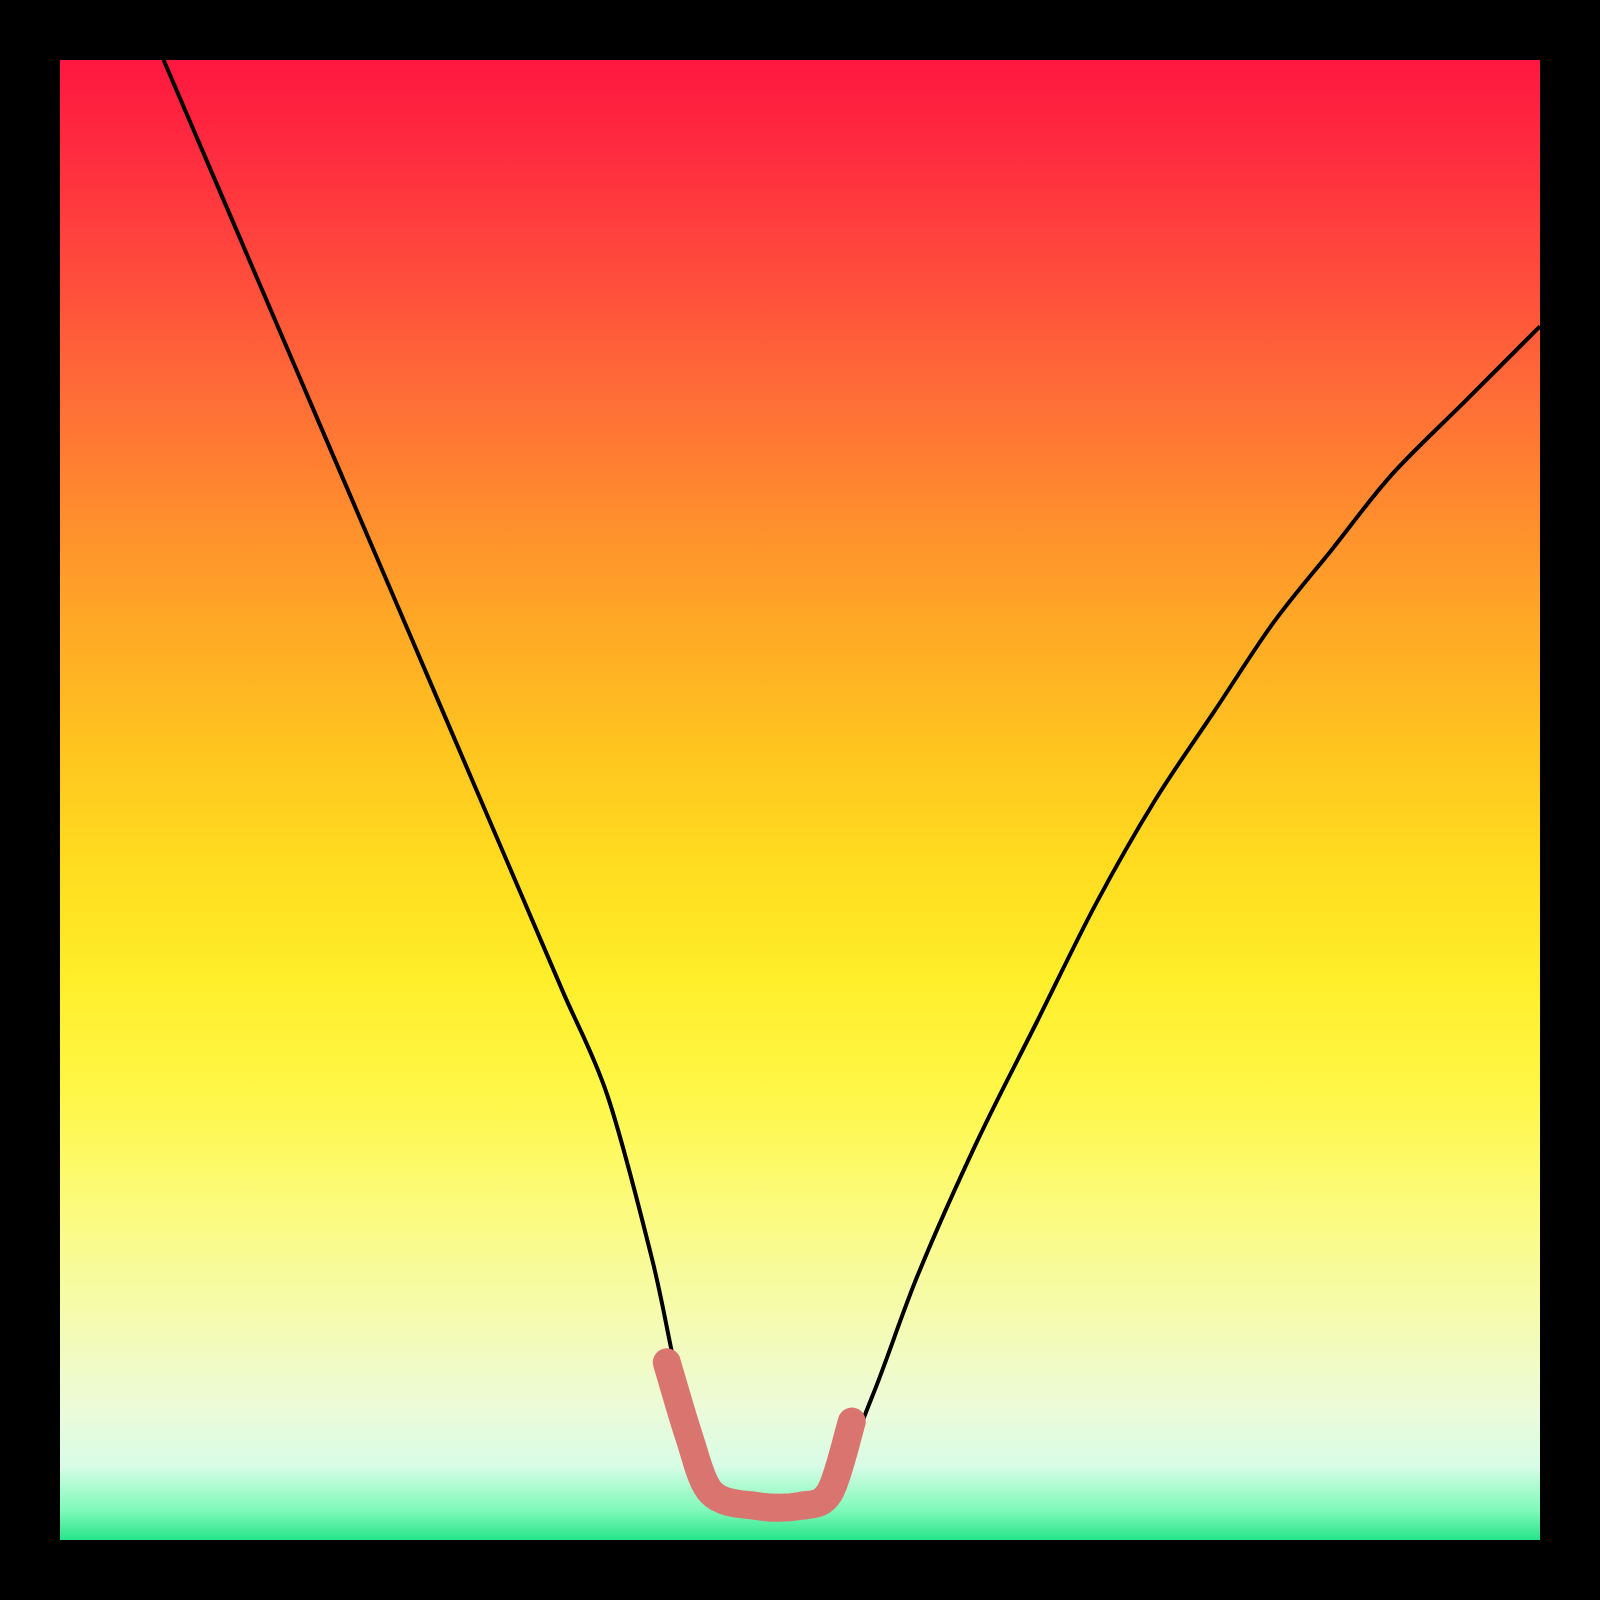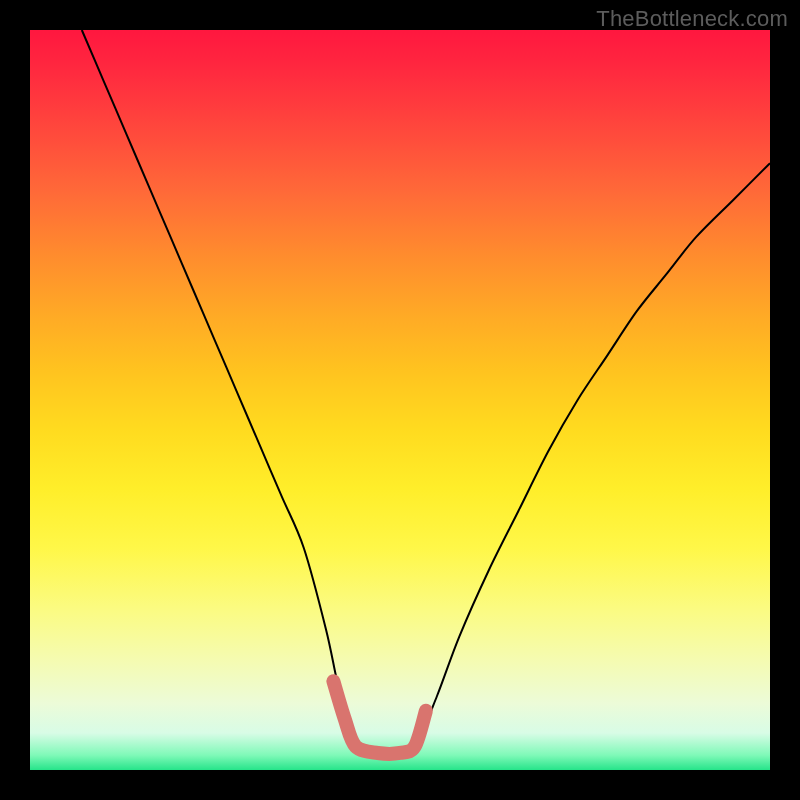--- a/index.html
+++ b/index.html
@@ -67,14 +67,13 @@
 
 <div class="frame">
 
   <div class="plot-area">
     <svg class="curve" viewBox="0 0 740 740">
       <path fill="none" stroke="#000" stroke-width="2" d="M51.800000000000004,0 C 55.352000000000004,8.287999999999993 66.896,35.22399999999995 74,51.799999999999955 C 81.104,68.37599999999996 89.096,87.02400000000002 96.2,103.60000000000002 C 103.304,120.17600000000003 111.296,138.82399999999998 118.4,155.39999999999998 C 125.504,171.97599999999997 133.49599999999998,190.62400000000005 140.6,207.20000000000005 C 147.704,223.77600000000004 155.696,242.424 162.8,259 C 169.90400000000002,275.576 177.896,294.22400000000005 185,310.8 C 192.104,327.376 200.096,346.024 207.20000000000002,362.59999999999997 C 214.30400000000003,379.17599999999993 222.296,397.82399999999996 229.4,414.4 C 236.50400000000002,430.976 244.496,449.62399999999997 251.60000000000002,466.2 C 258.704,482.776 266.696,496.688 273.8,518 C 280.904,539.312 290.672,578.088 296,599.4 C 301.328,620.712 303.54799999999994,635.808 307.09999999999997,651.2 C 310.652,666.5920000000001 314.056,684.9440000000001 318.2,695.6 C 322.344,706.256 328.264,713.064 333,717.8 C 337.736,722.536 341.87999999999994,724.0160000000001 347.79999999999995,725.2 C 353.71999999999997,726.384 364.08,726.384 370,725.2 C 375.92,724.0160000000001 378.88,727.2719999999999 384.8,717.8 C 390.72,708.328 399.8960000000001,683.76 407.00000000000006,666 C 414.10400000000004,648.24 420.912,626.928 429.2,606.8 C 437.488,586.6719999999999 449.32800000000003,560.3280000000001 458.8,540.2 C 468.272,520.072 478.92800000000005,499.944 488.40000000000003,481 C 497.872,462.056 508.528,439.56 518,421.8 C 527.472,404.04 538.128,385.392 547.6,370 C 557.072,354.608 567.7280000000001,339.808 577.2,325.59999999999997 C 586.672,311.39199999999994 597.328,294.224 606.8,281.2 C 616.2719999999999,268.176 626.928,256.03999999999996 636.4,244.2 C 645.872,232.35999999999999 655.344,219.04000000000005 666,207.20000000000005 C 676.656,195.36000000000004 691.16,182.03999999999994 703,170.19999999999993 C 714.84,158.35999999999993 734.08,139.12000000000003 740,133.20000000000005"></path>
       <path fill="none" stroke="#d9746e" stroke-width="14" stroke-linecap="round" stroke-linejoin="round" d="M303.4,651.2 C 305.176,657.12 310.948,677.7808 314.5,688.2 C 318.052,698.6192000000001 320.27200000000005,710.7552000000001 325.6,716.32 C 330.928,721.8848 340.69599999999997,721.9144 347.79999999999995,722.98 C 354.90399999999994,724.0456 364.08,724.0456 370,722.98 C 375.92,721.9144 380.656,723.0688 384.8,716.32 C 388.944,709.5712000000001 394.124,686.4832 395.90000000000003,680.8"></path>
     </svg>
   </div>
 
-  <div class="watermark">TheBottleneck.com</div>
 </div>
 
 </body></html>

